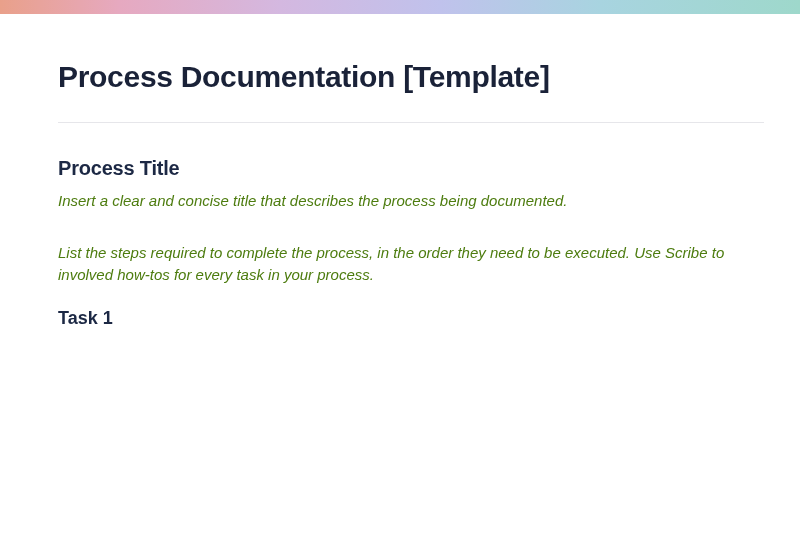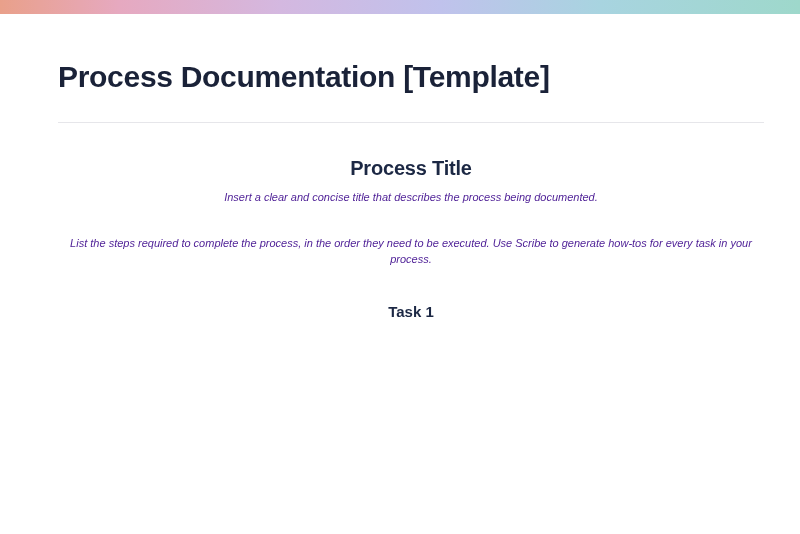--- a/index.html
+++ b/index.html
@@ -30,57 +30,56 @@
     letter-spacing: -0.3px;
     margin-bottom: 28px;
   }
   .divider {
     border: none;
     border-top: 1px solid #e6e6ea;
     margin-bottom: 34px;
   }
   .section {
     margin-bottom: 30px;
-    text-align: center;
   }
   .section-heading {
     font-size: 20px;
     font-weight: 800;
     color: #1c2844;
     margin-bottom: 10px;
     letter-spacing: -0.2px;
   }
   .section-body {
-    font-size: 11px;
+    font-size: 15px;
     font-style: italic;
-    color: #4c1d95;
+    color: #4d7c0f;
     line-height: 1.45;
   }
   .task-heading {
-    font-size: 15px;
+    font-size: 18px;
     font-weight: 700;
     color: #1c2844;
-    margin-top: 35px;
+    margin-top: 23px;
   }
 </style>
 </head>
 <body>
 
 <div class="gradient-bar"></div>
 
 <div class="page">
 
   <h1 class="doc-title">Process Documentation [Template]</h1>
 
   <hr class="divider">
 
   <div class="section">
     <h2 class="section-heading">Process Title</h2>
     <p class="section-body">Insert a clear and concise title that describes the process being documented.</p>
   </div>
 
 
   <div class="section">
-    <p class="section-body">List the steps required to complete the process, in the order they need to be executed. Use Scribe to generate how-tos for every task in your process.</p>
+    <p class="section-body">List the steps required to complete the process, in the order they need to be executed. Use Scribe to involved how-tos for every task in your process.</p>
     <div class="task-heading">Task 1</div>
   </div>
 
 </div>
 
 </body></html>

